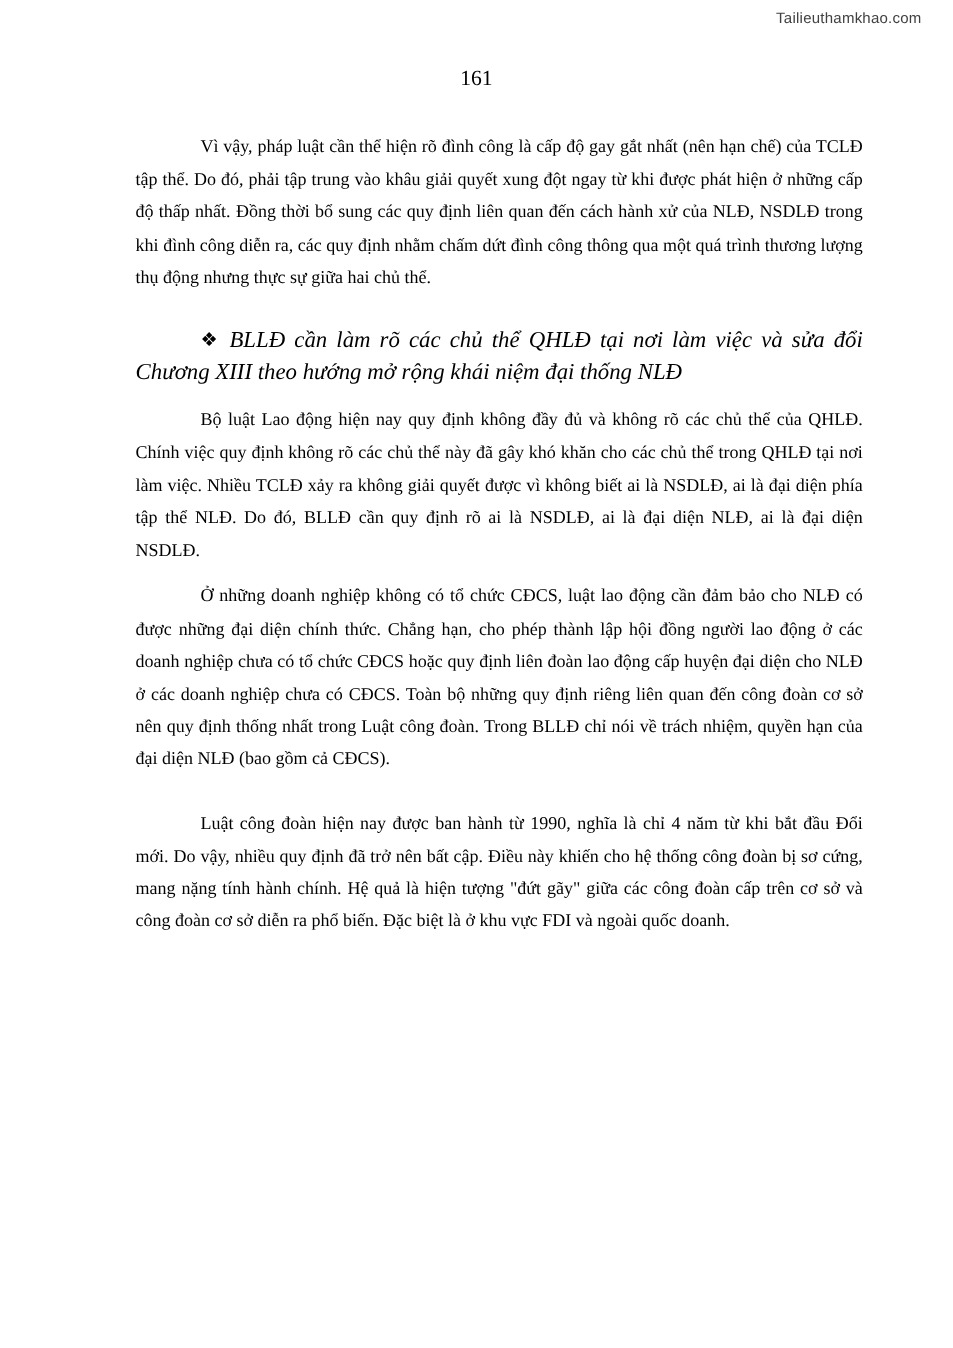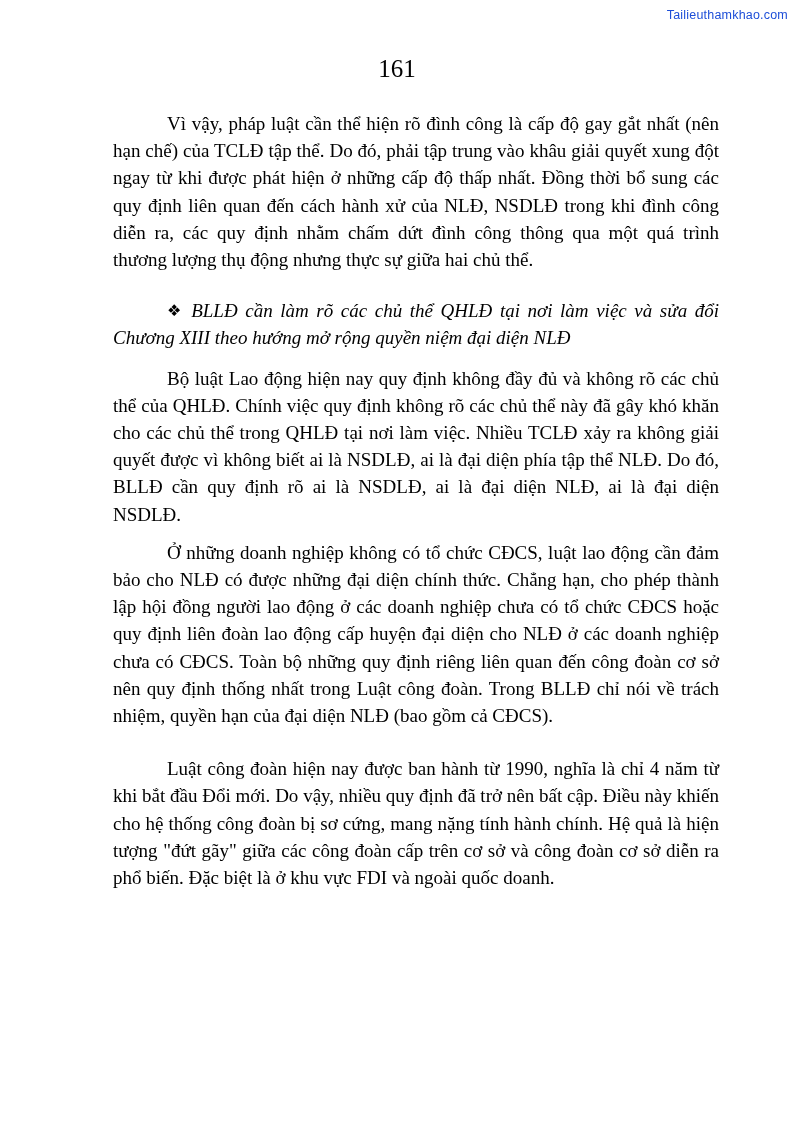--- a/index.html
+++ b/index.html
@@ -22,51 +22,51 @@
     top: 0;
     width: 794px;
     height: 1123px;
     background: #ffffff;
   }
 
   
   .watermark {
     position: absolute;
     top: 8px;
-    right: 6px;
+    right: 26px;
     font-family: "Liberation Sans", "DejaVu Sans", sans-serif;
     font-size: 12.5px;
     letter-spacing: 0.2px;
-    color: #1d4ed8;
+    color: #404040;
     white-space: nowrap;
     user-select: none;
   }
 
   
   .page-number {
     position: absolute;
     top: 56px;
     left: 0;
     width: 794px;
     text-align: center;
-    font-size: 25px;
+    font-size: 18px;
     line-height: 1;
   }
 
   
   .content {
     position: absolute;
     left: 113px;
     top: 110px;
     width: 606px;
   }
 
   p.body-par {
     margin: 0;
-    font-size: 19px;
+    font-size: 15px;
     line-height: 27.2px;
     text-align: justify;
     text-indent: 54px;
     text-justify: inter-word;
     hyphens: none;
   }
 
   p.heading-par {
     margin: 0;
     font-size: 19px;
@@ -104,21 +104,21 @@
 
   <div class="page-number">161</div>
 
   <div class="content">
 
     <p class="body-par">Vì vậy, pháp luật cần thể hiện rõ đình công là cấp độ gay gắt nhất (nên hạn chế) của TCLĐ tập thể. Do đó, phải tập trung vào khâu giải quyết xung đột ngay từ khi được phát hiện ở những cấp độ thấp nhất. Đồng thời bổ sung các quy định liên quan đến cách hành xử của NLĐ, NSDLĐ trong khi đình công diễn ra, các quy định nhằm chấm dứt đình công thông qua một quá trình thương lượng thụ động nhưng thực sự giữa hai chủ thể.</p>
     <div class="spacer-par"></div>
 
     <div class="spacer-head"></div>
 
-    <p class="heading-par"><span class="bullet">❖</span><span class="gap-1"></span><span>BLLĐ cần làm rõ các chủ thể QHLĐ tại nơi làm việc và sửa đổi Chương XIII theo hướng mở rộng quyền niệm đại diện NLĐ</span></p>
+    <p class="heading-par"><span class="bullet">❖</span><span class="gap-1"></span><span>BLLĐ cần làm rõ các chủ thể QHLĐ tại nơi làm việc và sửa đổi Chương XIII theo hướng mở rộng khái niệm đại thống NLĐ</span></p>
     <div class="spacer-head"></div>
 
     <p class="body-par">Bộ luật Lao động hiện nay quy định không đầy đủ và không rõ các chủ thể của QHLĐ. Chính việc quy định không rõ các chủ thể này đã gây khó khăn cho các chủ thể trong QHLĐ tại nơi làm việc. Nhiều TCLĐ xảy ra không giải quyết được vì không biết ai là NSDLĐ, ai là đại diện phía tập thể NLĐ. Do đó, BLLĐ cần quy định rõ ai là NSDLĐ, ai là đại diện NLĐ, ai là đại diện NSDLĐ.</p>
     <div class="spacer-par"></div>
 
     <p class="body-par">Ở những doanh nghiệp không có tổ chức CĐCS, luật lao động cần đảm bảo cho NLĐ có được những đại diện chính thức. Chẳng hạn, cho phép thành lập hội đồng người lao động ở các doanh nghiệp chưa có tổ chức CĐCS hoặc quy định liên đoàn lao động cấp huyện đại diện cho NLĐ ở các doanh nghiệp chưa có CĐCS. Toàn bộ những quy định riêng liên quan đến công đoàn cơ sở nên quy định thống nhất trong Luật công đoàn. Trong BLLĐ chỉ nói về trách nhiệm, quyền hạn của đại diện NLĐ (bao gồm cả CĐCS).</p>
     <div class="spacer-head"></div>
 
     <div class="spacer-head"></div>
 

